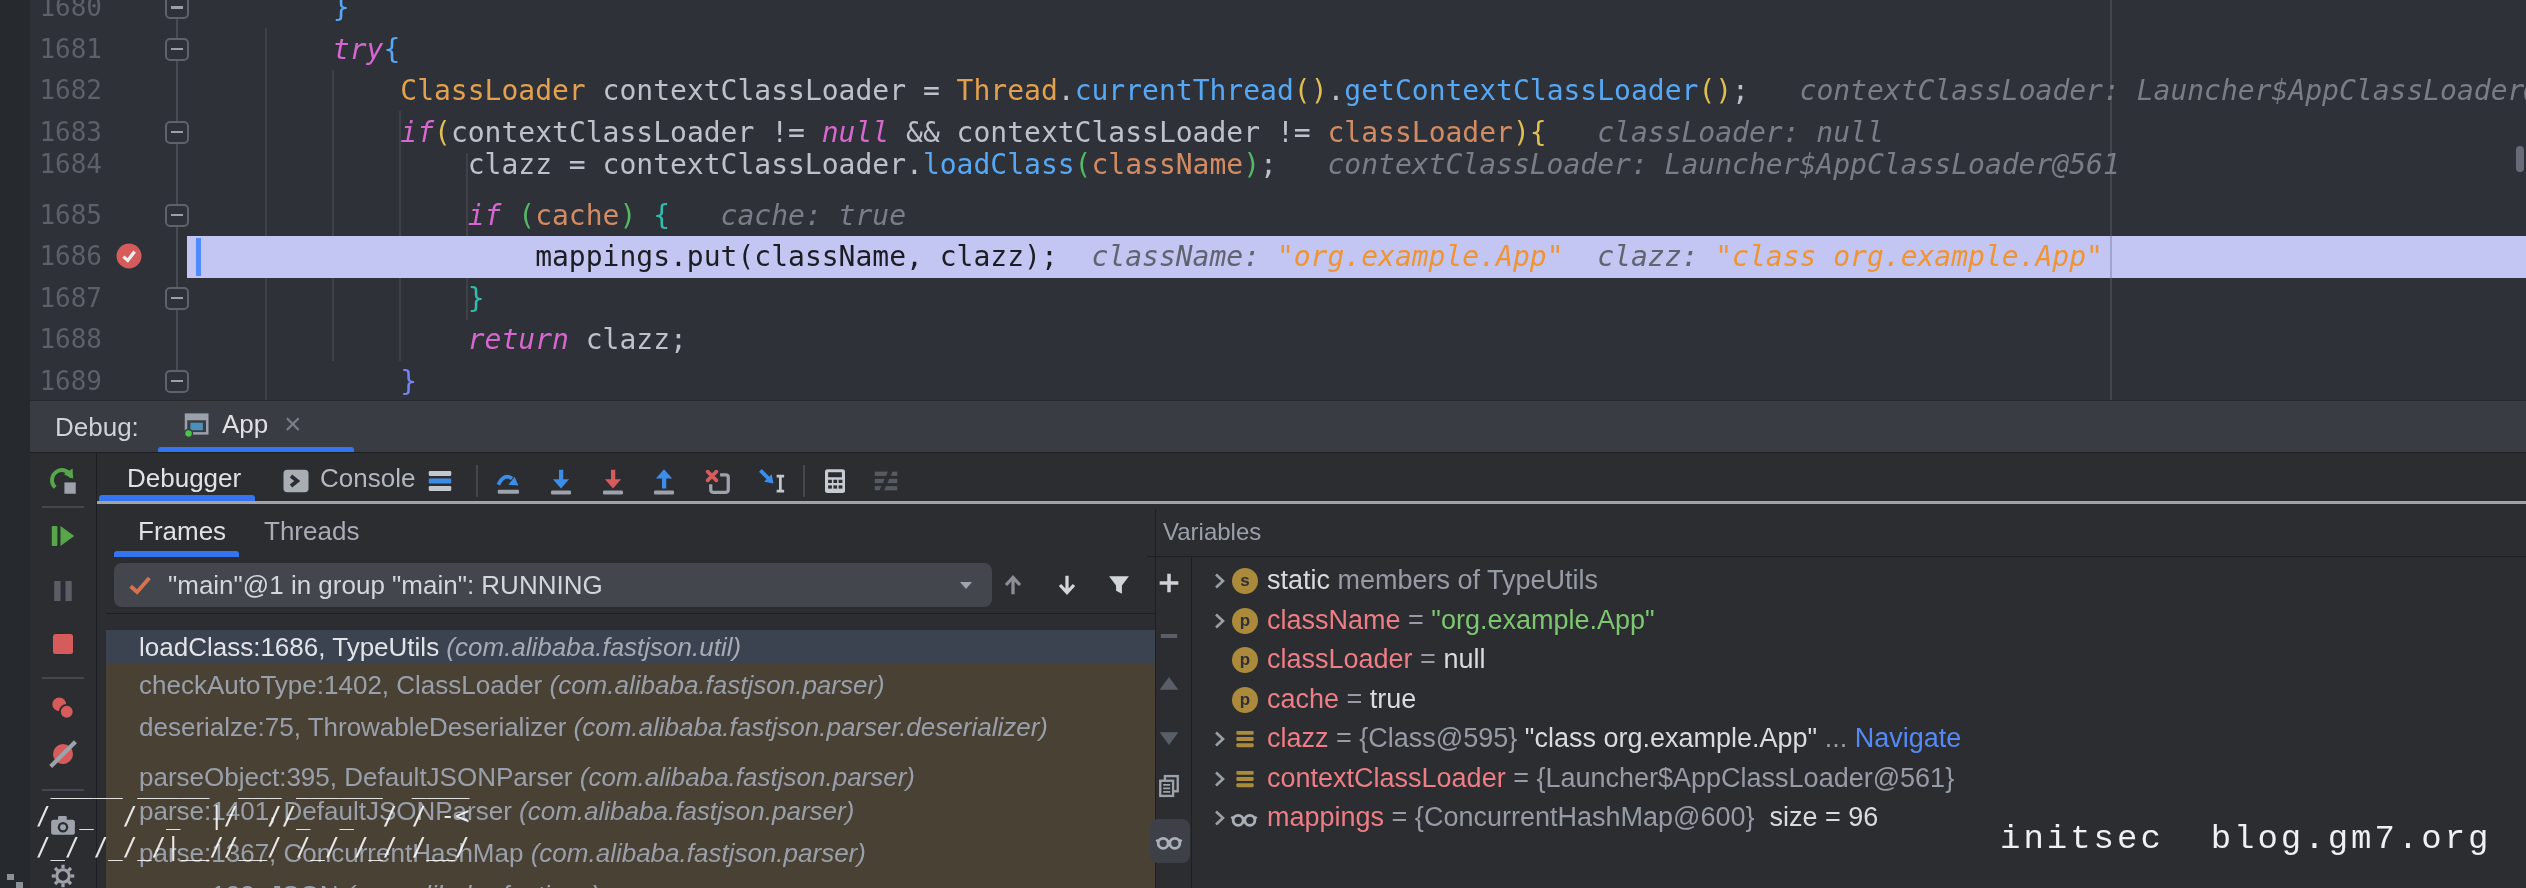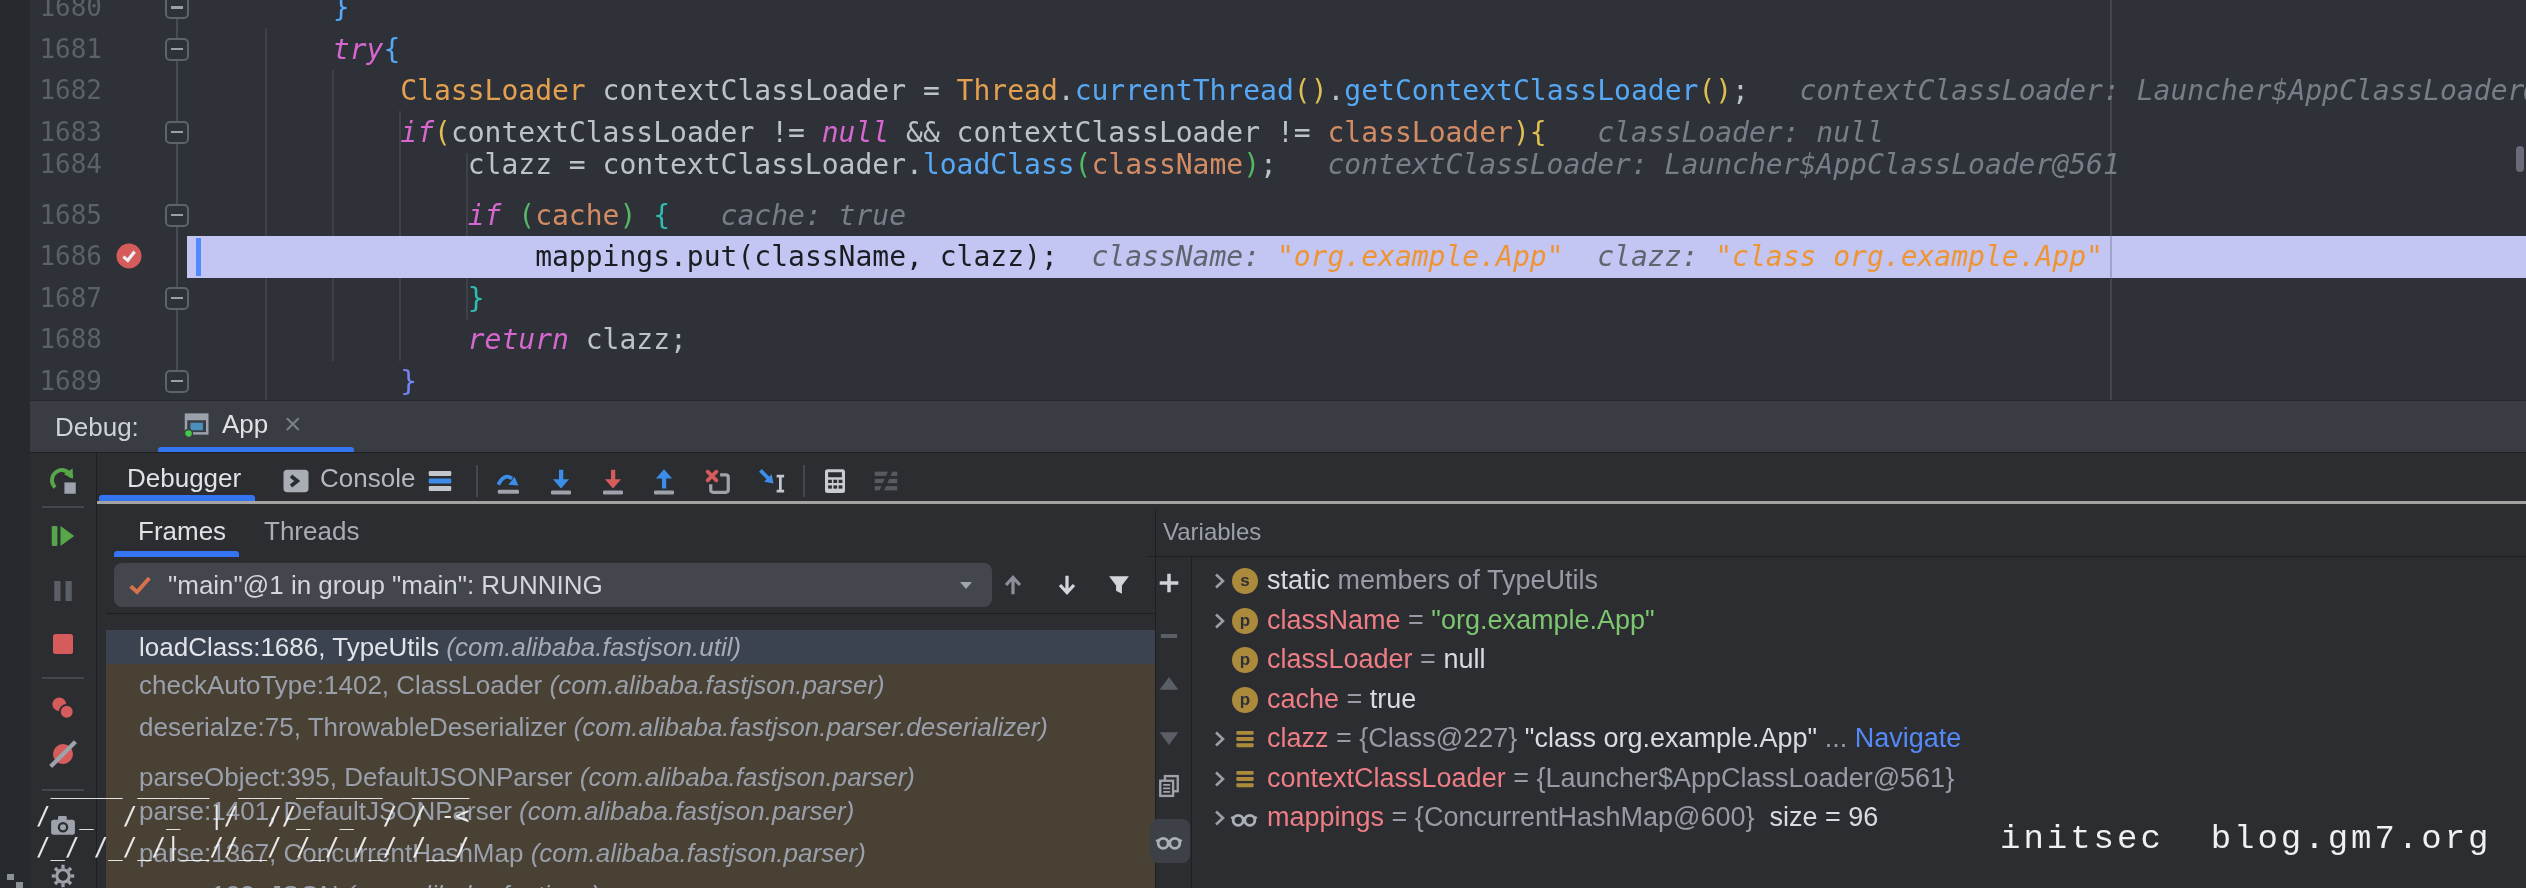--- a/index.html
+++ b/index.html
@@ -481,21 +481,21 @@
               </span>
               <span class="icn" style="left: 40px; top: 7px;">
                 <svg width="26" height="26" viewBox="0 0 24 24">
                   <g fill="#ab8a3c">
                     <rect x="4" y="4.5" width="16" height="3.6" rx="1"></rect>
                     <rect x="4" y="10.2" width="16" height="3.6" rx="1"></rect>
                     <rect x="4" y="15.9" width="16" height="3.6" rx="1"></rect>
                   </g>
                 </svg>
               </span>
-              <span class="var-text"><span class="v-n">clazz</span><span class="v-g"> = </span><span class="v-g">{Class@227} </span><span class="v-w">"class org.example.App"</span><span class="v-g"> ... </span><span class="v-l">Navigate</span></span>
+              <span class="var-text"><span class="v-n">clazz</span><span class="v-g"> = </span><span class="v-g">{Class@595} </span><span class="v-w">"class org.example.App"</span><span class="v-g"> ... </span><span class="v-l">Navigate</span></span>
             </div>
             <div class="var-row" style="top: 201.5px;">
               <span class="icn" style="left: 15px; top: 8px;">
                 <svg width="24" height="24" viewBox="0 0 24 24">
                   <path d="M9 5.5 L16 12 L9 18.5" fill="none" stroke="#9aa0a8" stroke-width="2.6"></path>
                 </svg>
               </span>
               <span class="icn" style="left: 40px; top: 7px;">
                 <svg width="26" height="26" viewBox="0 0 24 24">
                   <g fill="#ab8a3c">

